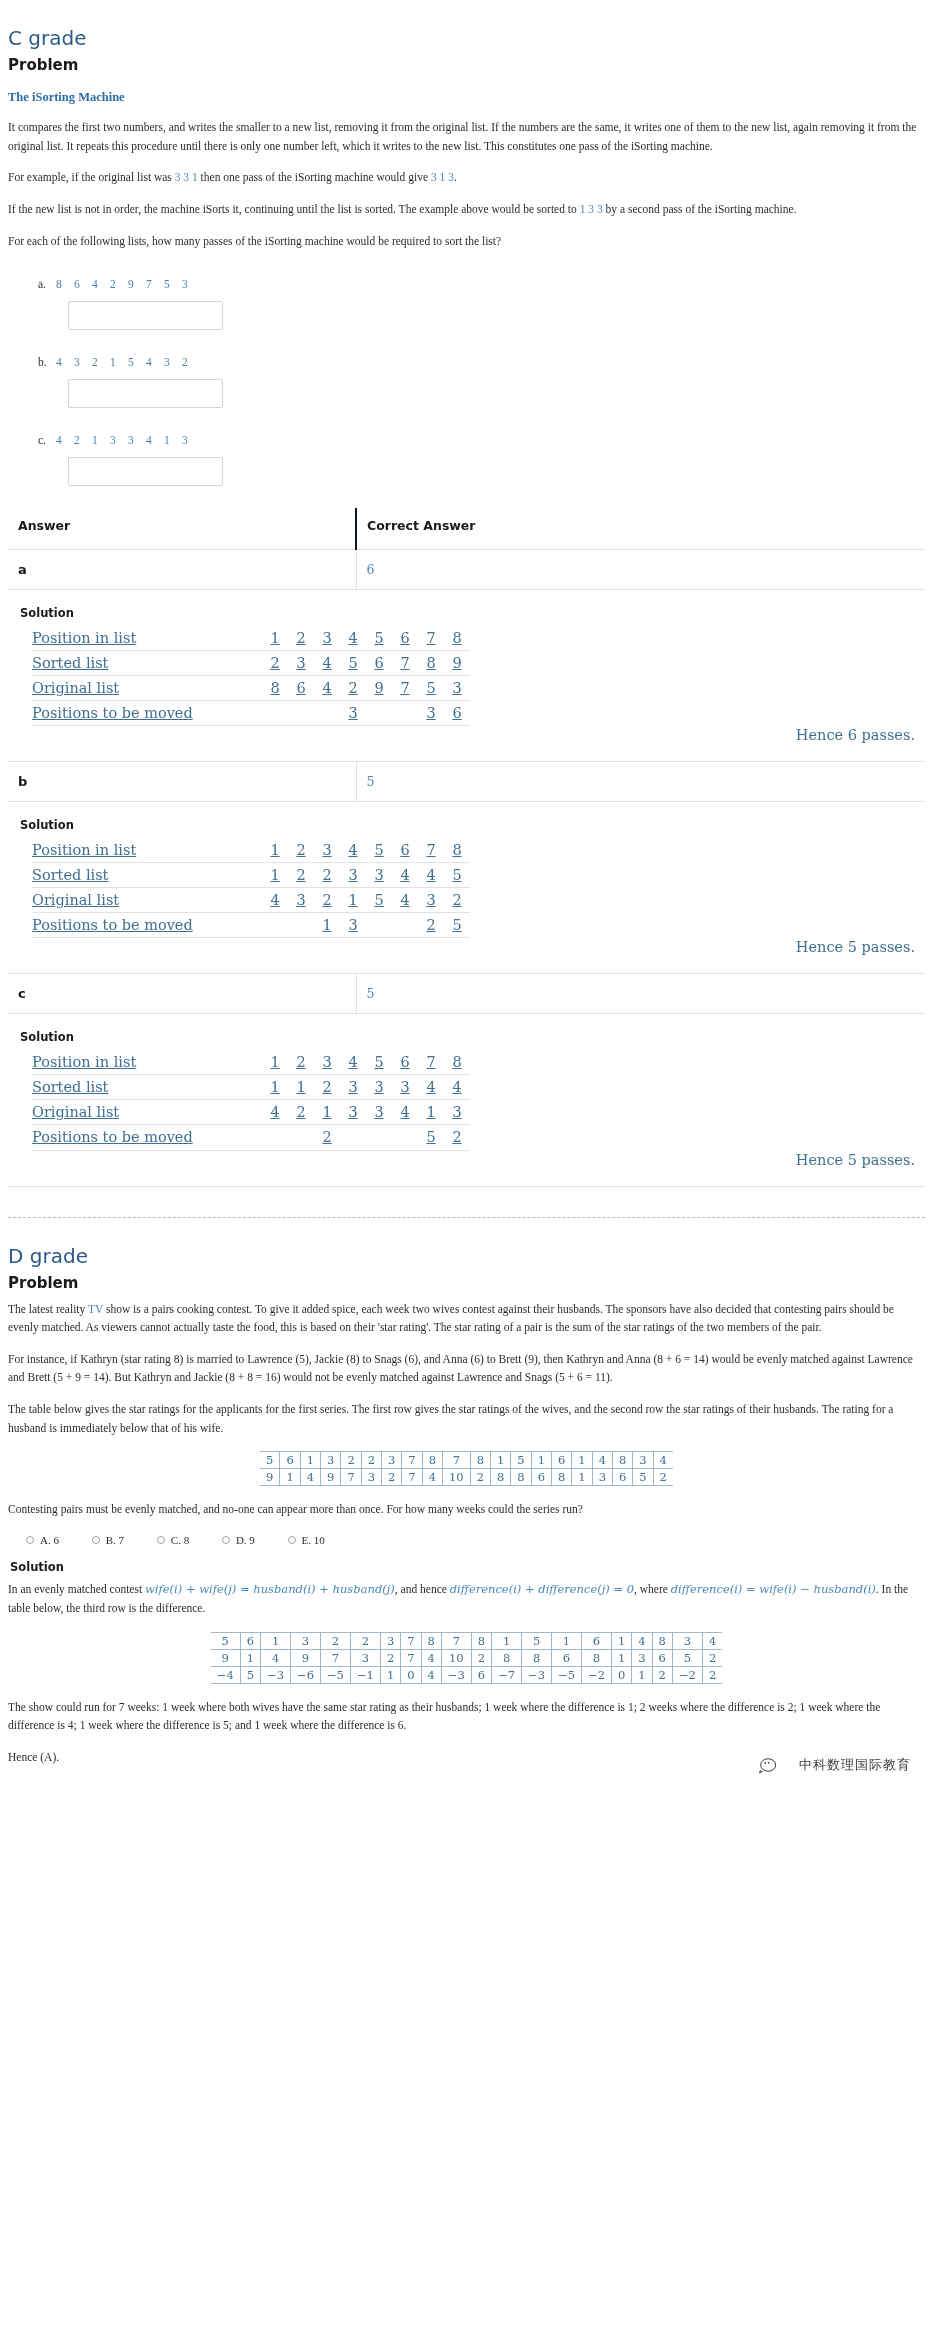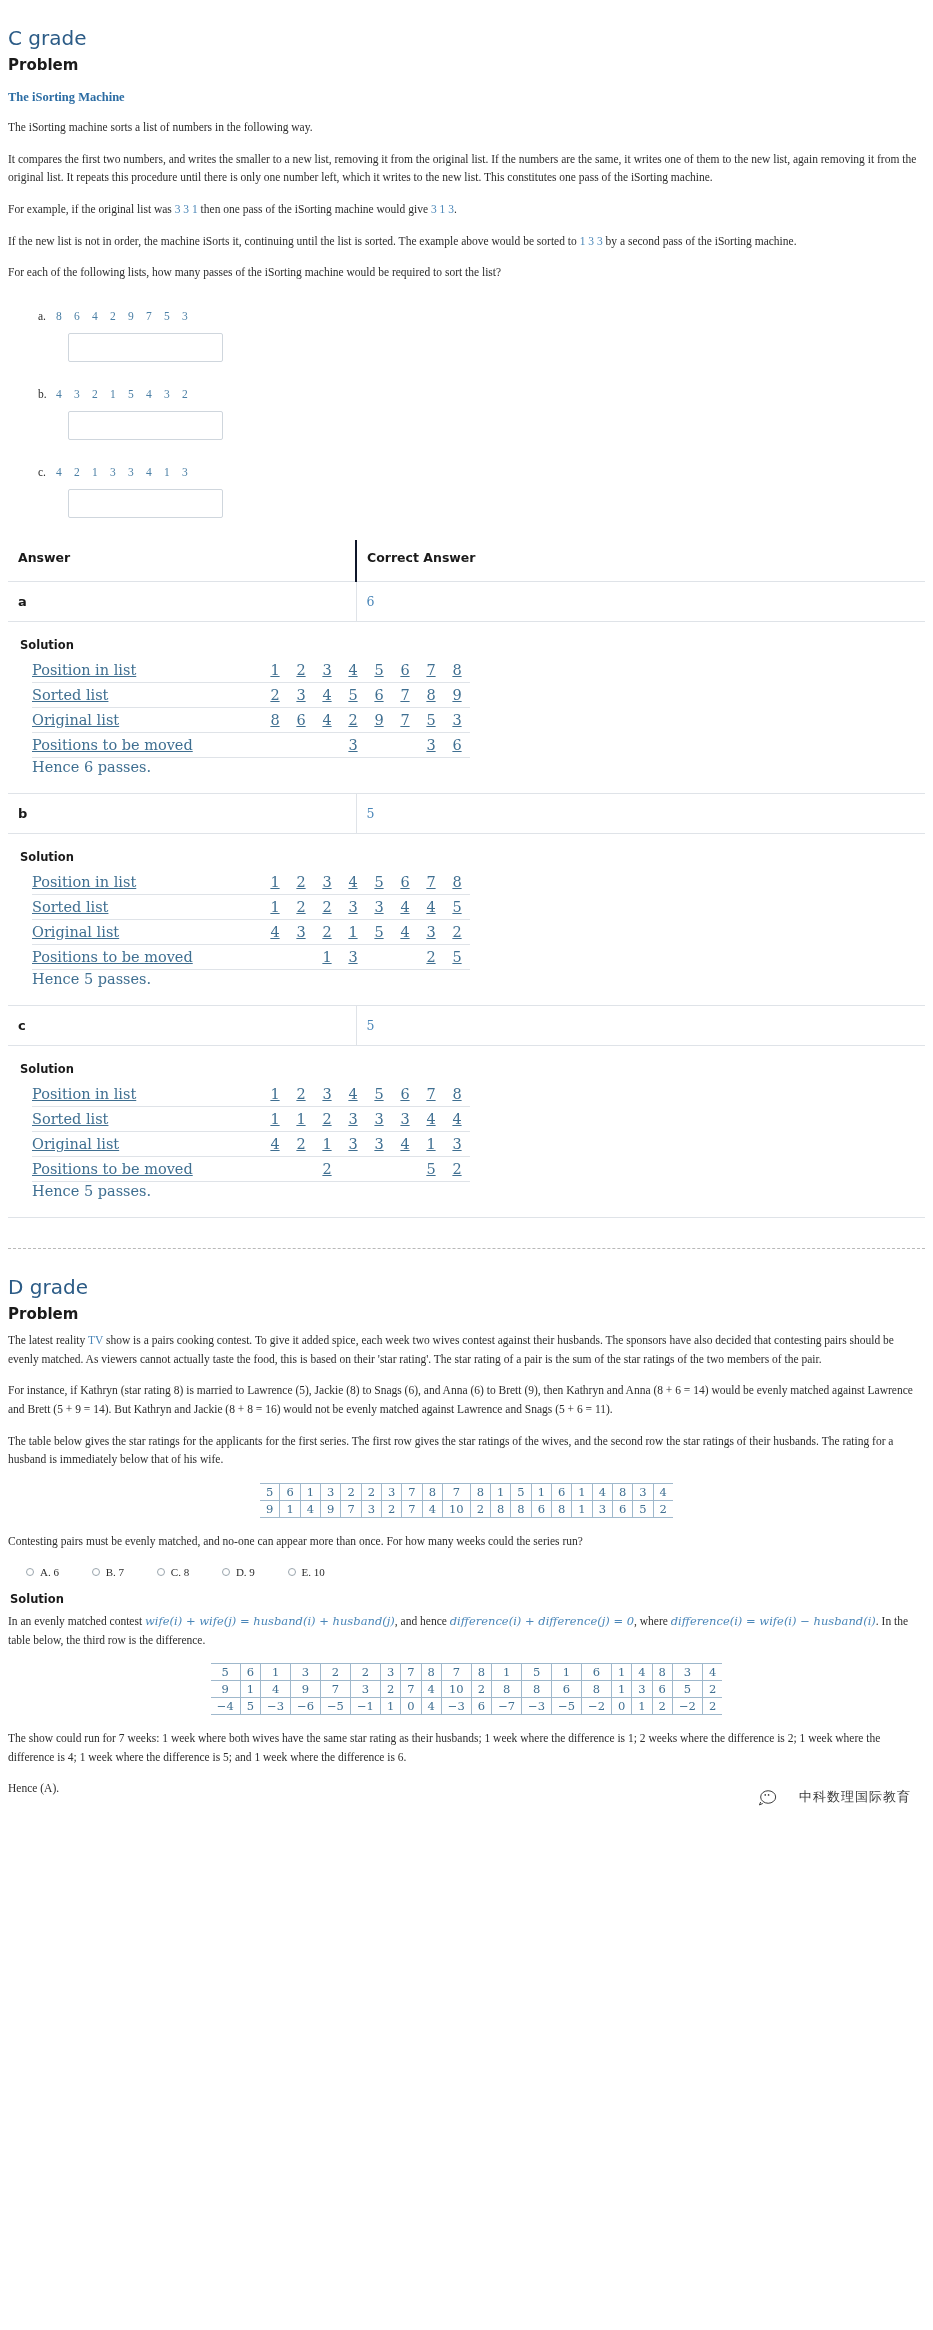--- a/index.html
+++ b/index.html
@@ -93,21 +93,21 @@
     border-collapse: collapse;
     color: #3f6f91;
     font-family: "DejaVu Serif", serif;
     font-size: 14.5px;
     margin-left: 14px;
     text-decoration: underline;
   }
   table.sol td { padding: 1px 0; line-height: 1.52; }
   table.sol td.lbl { padding-right: 0; white-space: nowrap; width: 230px; }
   table.sol td.cell { width: 26px; text-align: center; }
-  .hence { color:#3f6f91; font-family:"DejaVu Serif", serif; font-size: 14.5px; margin: 1px 0 4px 14px; }
+  .hence { color:#3f6f91; font-family:"DejaVu Serif", serif; font-size: 14.5px; margin: 1px 0 4px 14px; text-align: right; }
 
   .divider { border: none; border-top: 1px dashed #b9b9b9; margin: 30px 0 26px 0; }
 
   
   .grid-wrap { display:flex; justify-content:center; margin: 14px 0 14px 0; }
   table.grid {
     border-collapse: collapse;
     font-family: "DejaVu Serif", serif;
     font-size: 11.5px;
     color: #3f6f91;
@@ -144,21 +144,20 @@
 </head>
 <body>
 
 <div class="page">
   <div class="inner">
 
     <h1 class="grade">C grade</h1>
     <h2 class="section">Problem</h2>
     <h3 class="problem-title">The iSorting Machine</h3>
 
-    <p class="body">The iSorting machine sorts a list of numbers in the following way.</p>
     <p class="body">It compares the first two numbers, and writes the smaller to a new list, removing it from the original list. If the numbers are the same, it writes one of them to the new list, again removing it from the original list. It repeats this procedure until there is only one number left, which it writes to the new list. This constitutes one pass of the iSorting machine.</p>
 
     <p class="body">
       <span>For example, if the original list was </span><span class="blue">3 3 1</span><span> then one pass of the iSorting machine would give </span><span class="blue">3 1 3</span><span>.</span>
     </p>
 
     <p class="body">
       <span>If the new list is not in order, the machine iSorts it, continuing until the list is sorted. The example above would be sorted to </span><span class="blue">1 3 3</span><span> by a second pass of the iSorting machine.</span>
     </p>
 

